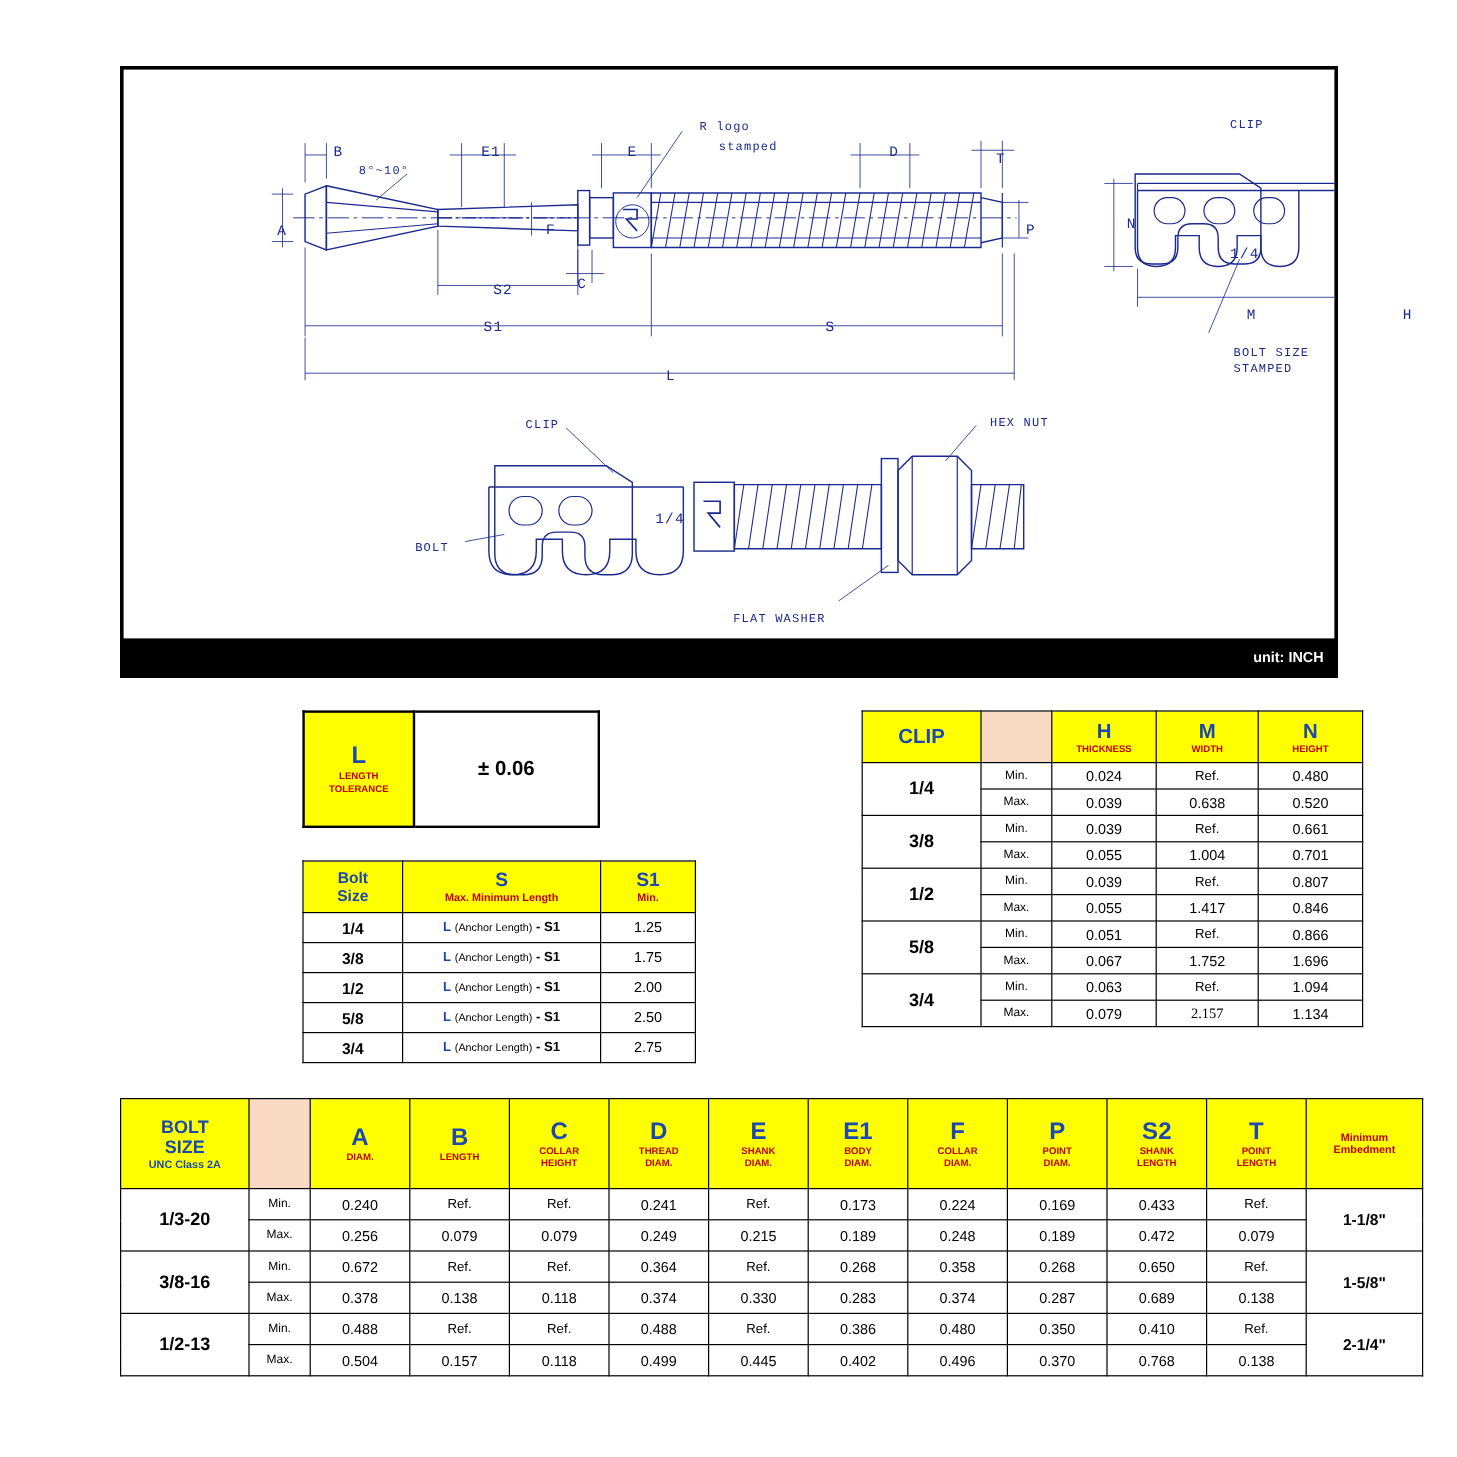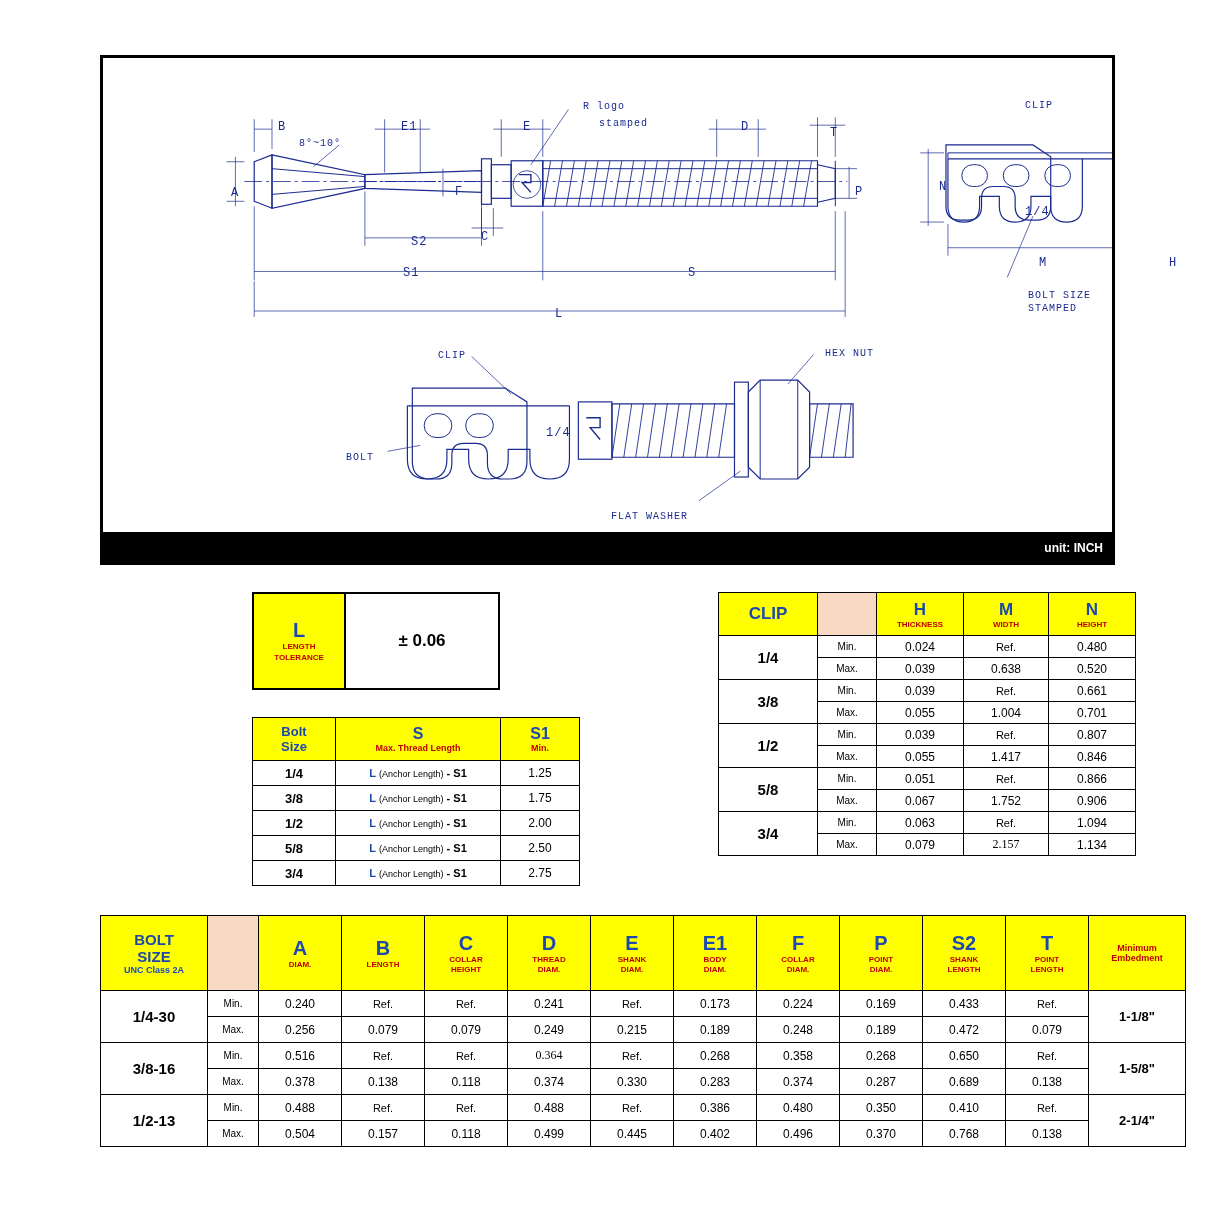--- a/index.html
+++ b/index.html
@@ -269,21 +269,21 @@
 
 <table id="s-table" class="tbl">
   <tbody>
       <tr>
     <td class="yellow" style="width:78px;height:40px;">
       <div class="hdr-blue" style="font-size:13px;">Bolt</div>
       <div class="hdr-blue" style="font-size:13px;">Size</div>
     </td>
     <td class="yellow" style="width:160px;">
       <div class="hdr-blue" style="font-size:16px;">S</div>
-      <div class="hdr-red" style="font-size:9px;">Max. Thread Length</div>
+      <div class="hdr-red" style="font-size:9px;">Max. Minimum Length</div>
     </td>
     <td class="yellow" style="width:74px;">
       <div class="hdr-blue" style="font-size:16px;">S1</div>
       <div class="hdr-red" style="font-size:9px;">Min.</div>
     </td>
   </tr>
   </tbody>
     <tbody id="s-body">
       <tr>
         <td class="white" style="height:22px;font-weight:bold;font-size:13px;">1/4</td>
@@ -378,21 +378,21 @@
         <td class="white" rowspan="2" style="font-weight:bold;font-size:15px;">5/8</td>
         <td class="white" style="font-size:10px;height:21px;">Min.</td>
         <td class="white" style="font-size:12px;">0.051</td>
         <td class="white" style="font-size:11px;">Ref.</td>
         <td class="white" style="font-size:12px;">0.866</td>
       </tr>
       <tr>
         <td class="white" style="font-size:10px;height:21px;">Max.</td>
         <td class="white" style="font-size:12px;">0.067</td>
         <td class="white" style="font-size:12px;">1.752</td>
-        <td class="white" style="font-size:12px;">0.906</td>
+        <td class="white" style="font-size:12px;">1.696</td>
       </tr>
       <tr>
         <td class="white" rowspan="2" style="font-weight:bold;font-size:15px;">3/4</td>
         <td class="white" style="font-size:10px;height:21px;">Min.</td>
         <td class="white" style="font-size:12px;">0.063</td>
         <td class="white" style="font-size:11px;">Ref.</td>
         <td class="white" style="font-size:12px;">1.094</td>
       </tr>
       <tr>
         <td class="white" style="font-size:10px;height:21px;">Max.</td>
@@ -461,21 +461,21 @@
           <div class="hdr-red" style="font-size:8px;line-height:10px;">LENGTH</div>
         </td>
         <td class="yellow" style="width: 92px;">
           <div class="hdr-red" style="font-size:9px;">Minimum</div>
           <div class="hdr-red" style="font-size:9px;">Embedment</div>
         </td>
       </tr>
   </thead>
   <tbody id="main-body">
       <tr>
-        <td class="white" rowspan="2" style="font-weight:bold;font-size:15px;">1/4-30</td>
+        <td class="white" rowspan="2" style="font-weight:bold;font-size:15px;">1/3-20</td>
         <td class="white" style="font-size:10px;height:25px;">Min.</td>
         <td class="white" style="font-size:12px;">0.240</td>
         <td class="white" style="font-size:11px;">Ref.</td>
         <td class="white" style="font-size:11px;">Ref.</td>
         <td class="white" style="font-size:12px;">0.241</td>
         <td class="white" style="font-size:11px;">Ref.</td>
         <td class="white" style="font-size:12px;">0.173</td>
         <td class="white" style="font-size:12px;">0.224</td>
         <td class="white" style="font-size:12px;">0.169</td>
         <td class="white" style="font-size:12px;">0.433</td>
@@ -491,24 +491,24 @@
         <td class="white" style="font-size:12px;">0.215</td>
         <td class="white" style="font-size:12px;">0.189</td>
         <td class="white" style="font-size:12px;">0.248</td>
         <td class="white" style="font-size:12px;">0.189</td>
         <td class="white" style="font-size:12px;">0.472</td>
         <td class="white" style="font-size:12px;">0.079</td>
       </tr>
       <tr>
         <td class="white" rowspan="2" style="font-weight:bold;font-size:15px;">3/8-16</td>
         <td class="white" style="font-size:10px;height:25px;">Min.</td>
-        <td class="white" style="font-size:12px;">0.516</td>
-        <td class="white" style="font-size:11px;">Ref.</td>
-        <td class="white" style="font-size:11px;">Ref.</td>
-        <td class="white" style="font-size:12px;font-family:Liberation Serif, serif;">0.364</td>
+        <td class="white" style="font-size:12px;">0.672</td>
+        <td class="white" style="font-size:11px;">Ref.</td>
+        <td class="white" style="font-size:11px;">Ref.</td>
+        <td class="white" style="font-size:12px;">0.364</td>
         <td class="white" style="font-size:11px;">Ref.</td>
         <td class="white" style="font-size:12px;">0.268</td>
         <td class="white" style="font-size:12px;">0.358</td>
         <td class="white" style="font-size:12px;">0.268</td>
         <td class="white" style="font-size:12px;">0.650</td>
         <td class="white" style="font-size:11px;">Ref.</td>
         <td class="white" rowspan="2" style="font-weight:bold;font-size:13px;">1-5/8"</td>
       </tr>
       <tr>
         <td class="white" style="font-size:10px;height:25px;">Max.</td>

